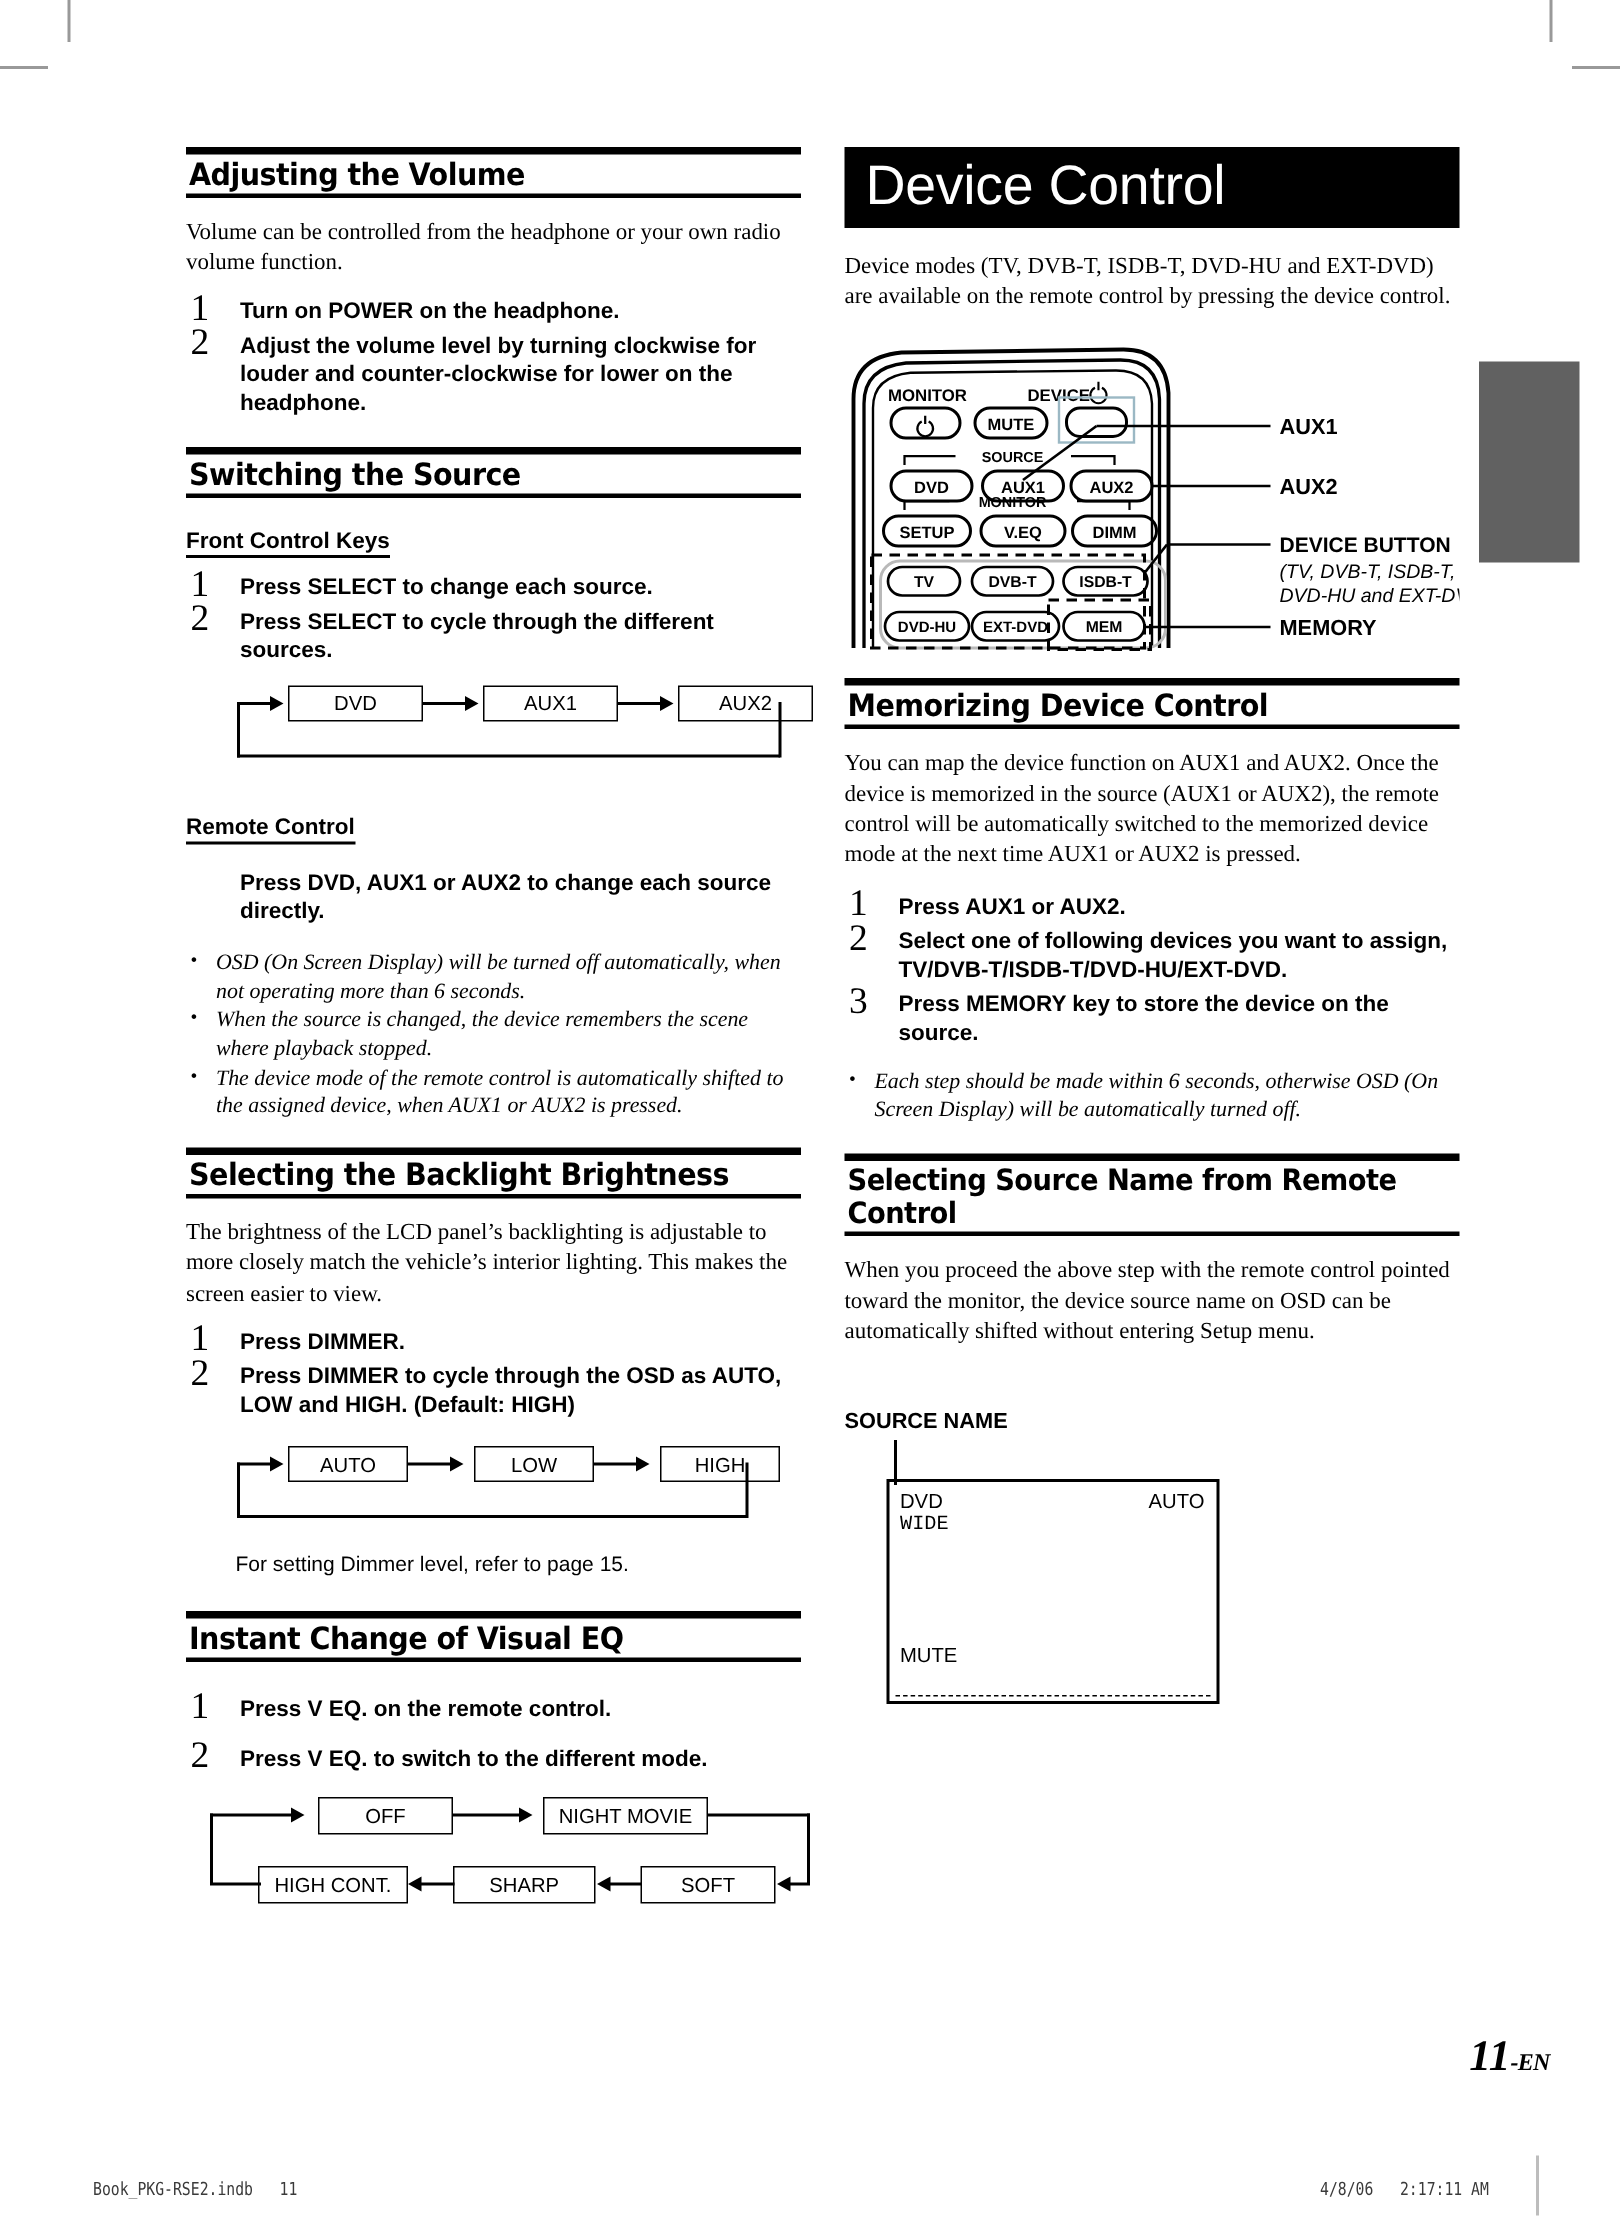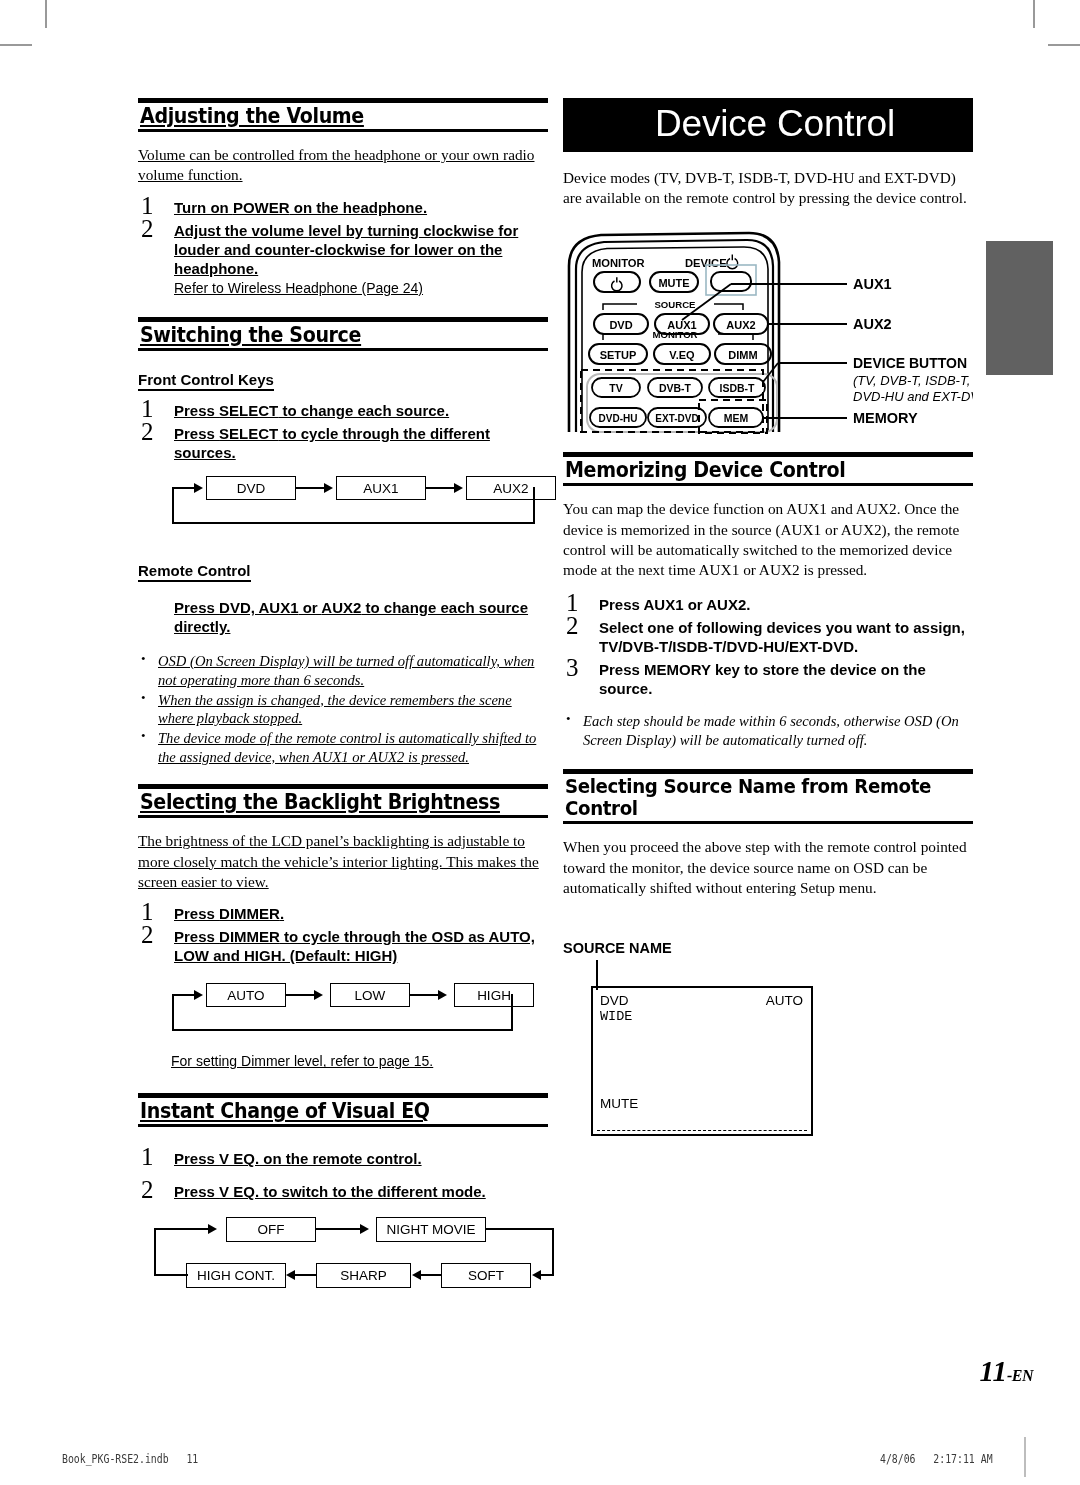--- a/index.html
+++ b/index.html
@@ -12,33 +12,33 @@
   .cm{position:absolute;background:#999;}
   .cm.v{width:2px;height:28px;}
   .cm.h{height:2px;width:32px;}
 
   
   .thumb-tab{position:absolute;left:986px;top:241px;width:67px;height:134px;
              background:#616161;}
 
   
   .col{position:absolute;top:98px;width:410px;}
-  .col-left{left:138px;text-decoration:underline;}
+  .col-left{left:124px;}
   .col-right{left:563px;}
 
   
   .sec{margin:0 0 0 0;}
   .sec .rule-top{height:5px;background:#000;}
   .sec .rule-bot{height:3px;background:#000;margin-top:1px;}
   .sec h2{font-family:"DejaVu Sans", sans-serif;
           font-weight:bold;font-size:20.5px;letter-spacing:-0.4px;
           margin:2px 0 1px 2px;line-height:1.12;
           transform:scaleX(0.93);transform-origin:left center;}
 
-  .bigbar{background:#000;color:#fff;padding:7px 0 9px 14px;text-align:center;}
+  .bigbar{background:#000;color:#fff;padding:7px 0 9px 14px;}
   .bigbar h1{font-family:"Liberation Sans", sans-serif;font-weight:normal;
              font-size:37px;margin:0;line-height:1.02;letter-spacing:-0.2px;}
 
   
   p.body{font-size:15.3px;line-height:1.33;margin:13px 0 0 0;text-align:left;}
   h3.subhead{font-family:"Liberation Sans", sans-serif;font-weight:bold;
              font-size:15px;margin:20px 0 0 0;display:inline-block;
              border-bottom:2px solid #000;padding-bottom:1px;}
 
   
@@ -129,21 +129,20 @@
     </section>
     <p class="body">Volume can be controlled from the headphone or your own radio volume function.</p>
     <ol class="steps">
       <li>
         <span class="num">1</span>
         <span class="txt"><span>Turn on </span><span class="kbd">POWER</span><span> on the headphone.</span></span>
       </li>
       <li>
         <span class="num">2</span>
         <span class="txt">Adjust the volume level by turning clockwise for louder and counter-clockwise for lower on the headphone.</span>
-        <span class="sub">Refer to Wireless Headphone (Page 24)</span>
       </li>
     </ol>
 
     
     <section class="sec" style="margin-top:20px;">
       <div class="rule-top"></div>
       <h2>Switching the Source</h2>
       <div class="rule-bot"></div>
     </section>
     <h3 class="subhead">Front Control Keys</h3>
@@ -173,21 +172,21 @@
       <div class="fline h" style="left:24px;top:46px;width:362px;"></div>
       <div class="fline v" style="left:385px;top:11px;height:37px;"></div>
       <div class="fline h" style="left:408px;top:11px;width:0px;"></div>
     </div>
 
     <h3 class="subhead" style="margin-top:28px;">Remote Control</h3>
     <p style="font-family:'Liberation Sans',sans-serif;font-weight:bold;font-size:15px;line-height:1.27;margin:16px 0 16px 36px;"><span>Press </span><span class="kbd">DVD, AUX1</span><span> or </span><span class="kbd">AUX2</span><span> to change each source directly.</span></p>
 
     <ul class="notes">
       <li>OSD (On Screen Display) will be turned off automatically, when not operating more than 6 seconds.</li>
-      <li>When the assign is changed, the device remembers the scene where playback stopped.</li>
+      <li>When the source is changed, the device remembers the scene where playback stopped.</li>
       <li>The device mode of the remote control is automatically shifted to the assigned device, when AUX1 or AUX2 is pressed.</li>
     </ul>
 
     
     <section class="sec" style="margin-top:18px;">
       <div class="rule-top"></div>
       <h2>Selecting the Backlight Brightness</h2>
       <div class="rule-bot"></div>
     </section>
     <p class="body">The brightness of the LCD panel’s backlighting is adjustable to more closely match the vehicle’s interior lighting. This makes the screen easier to view.</p>

